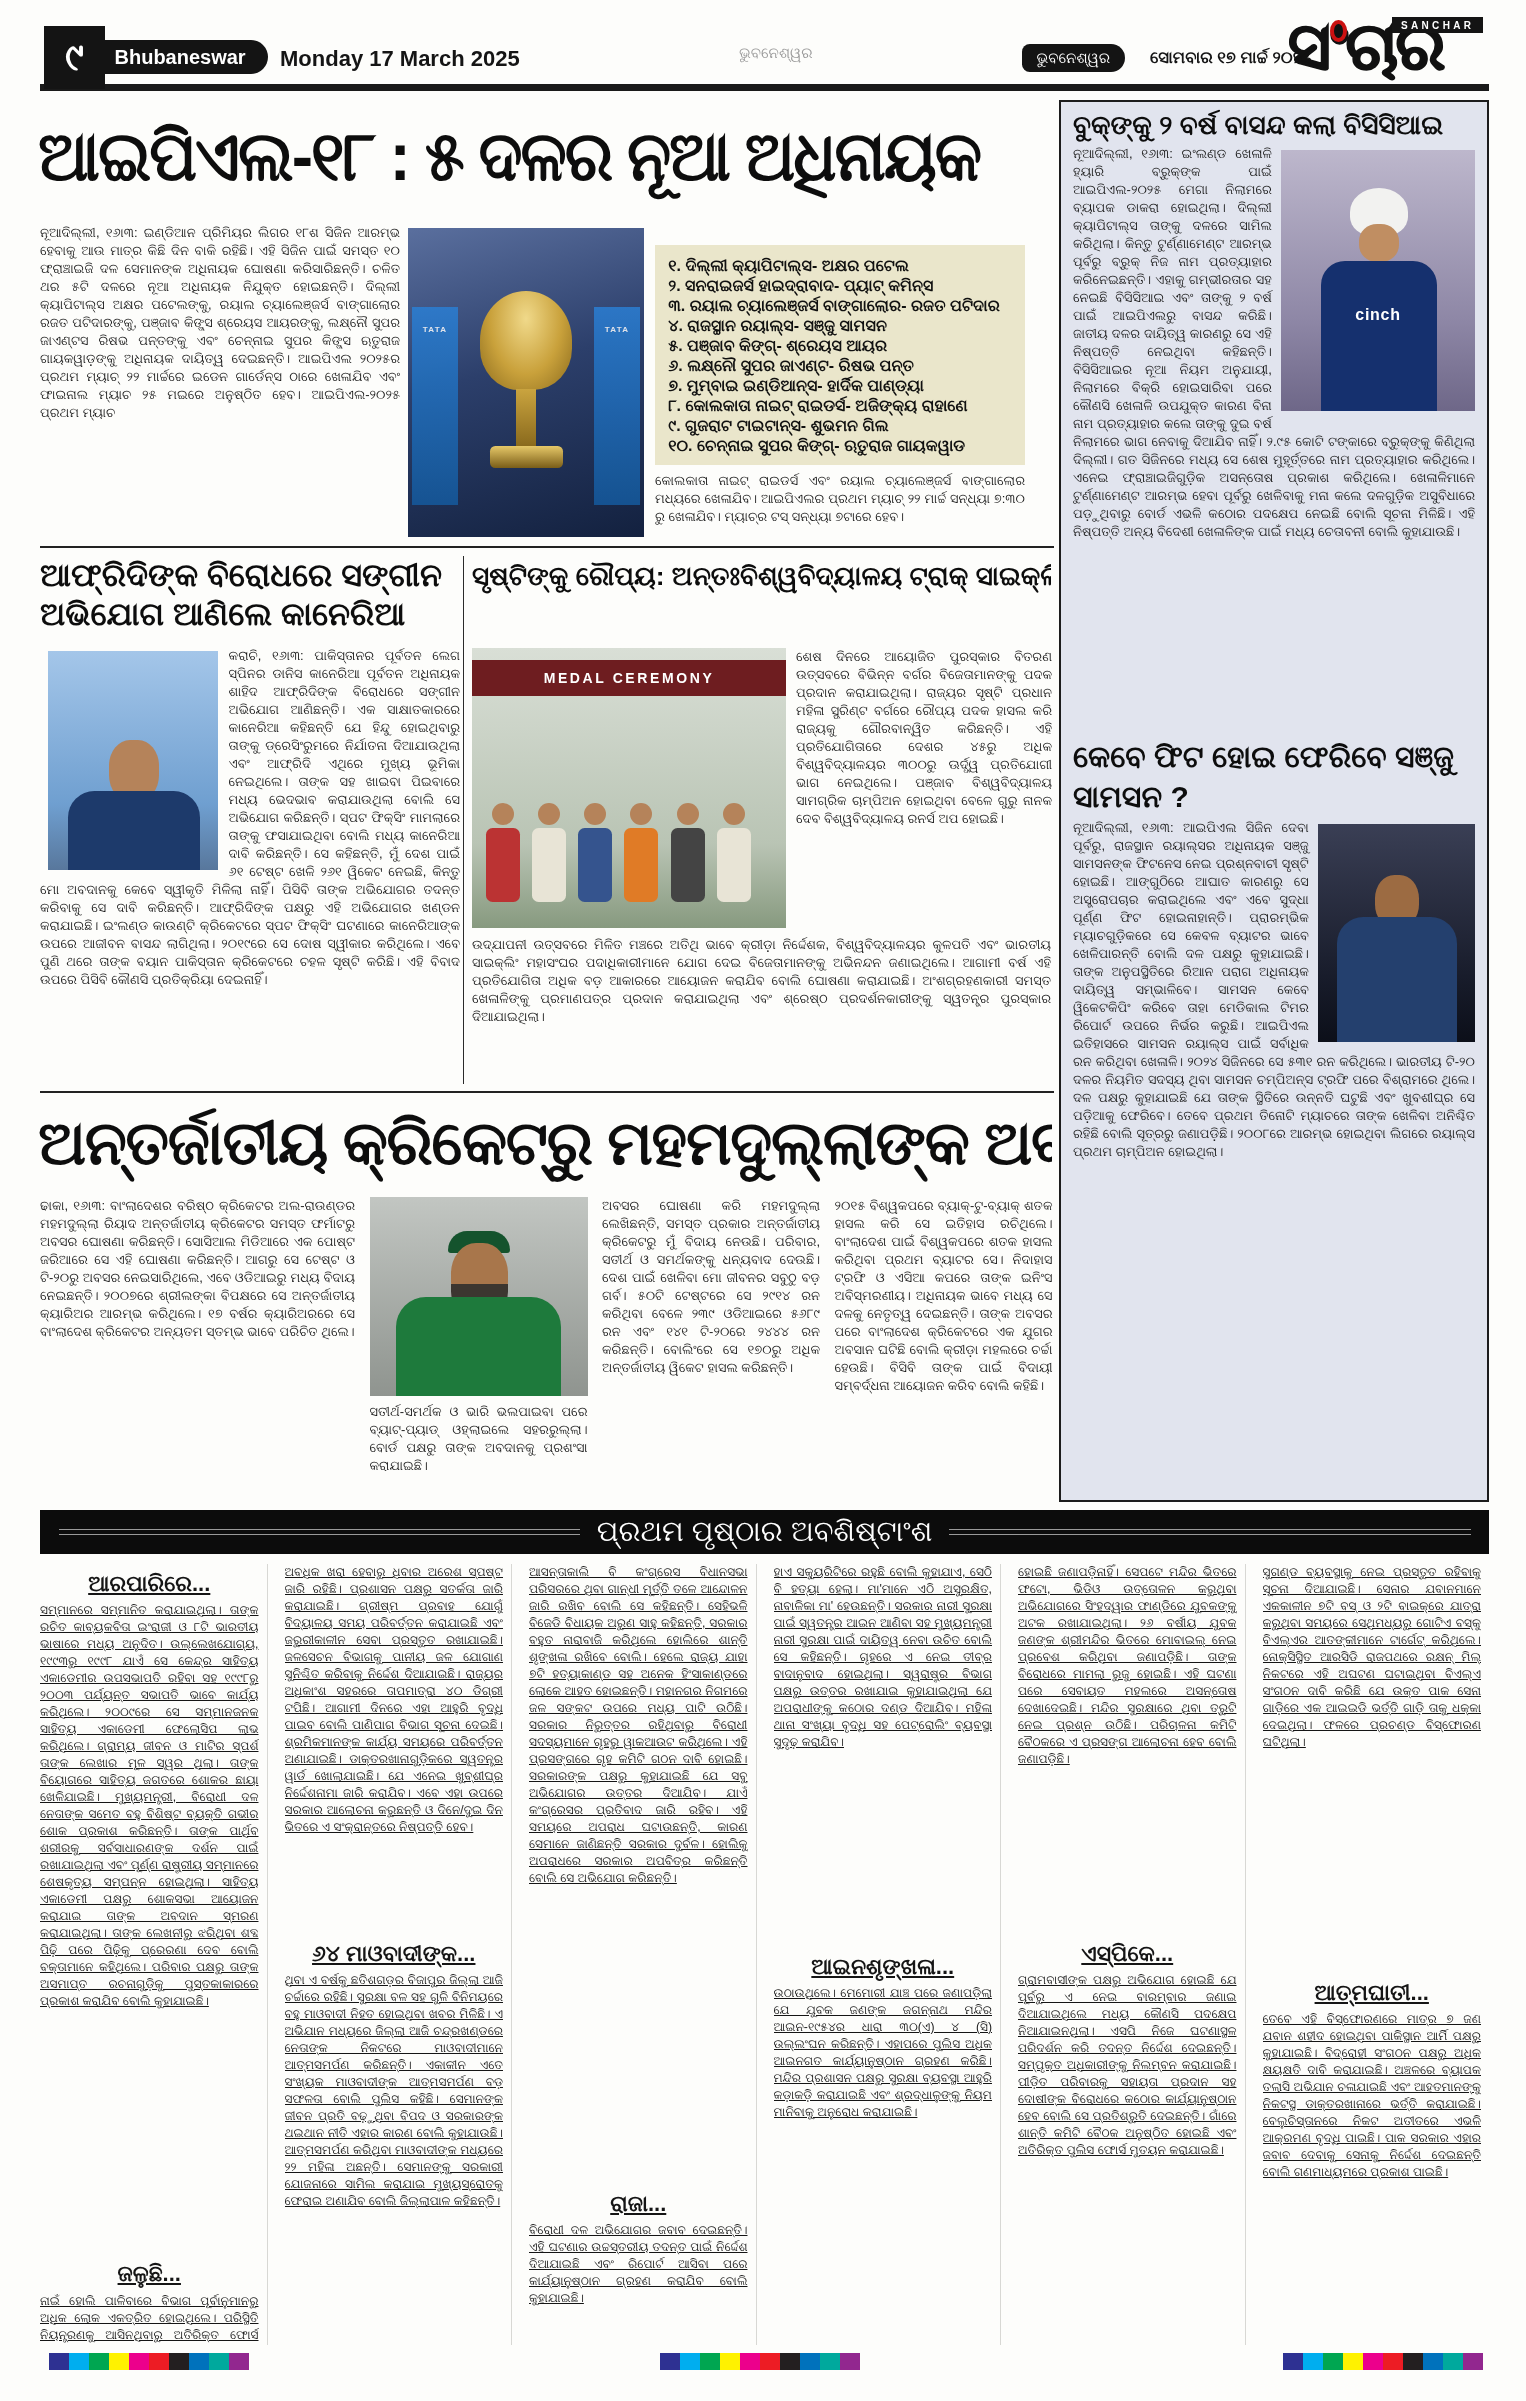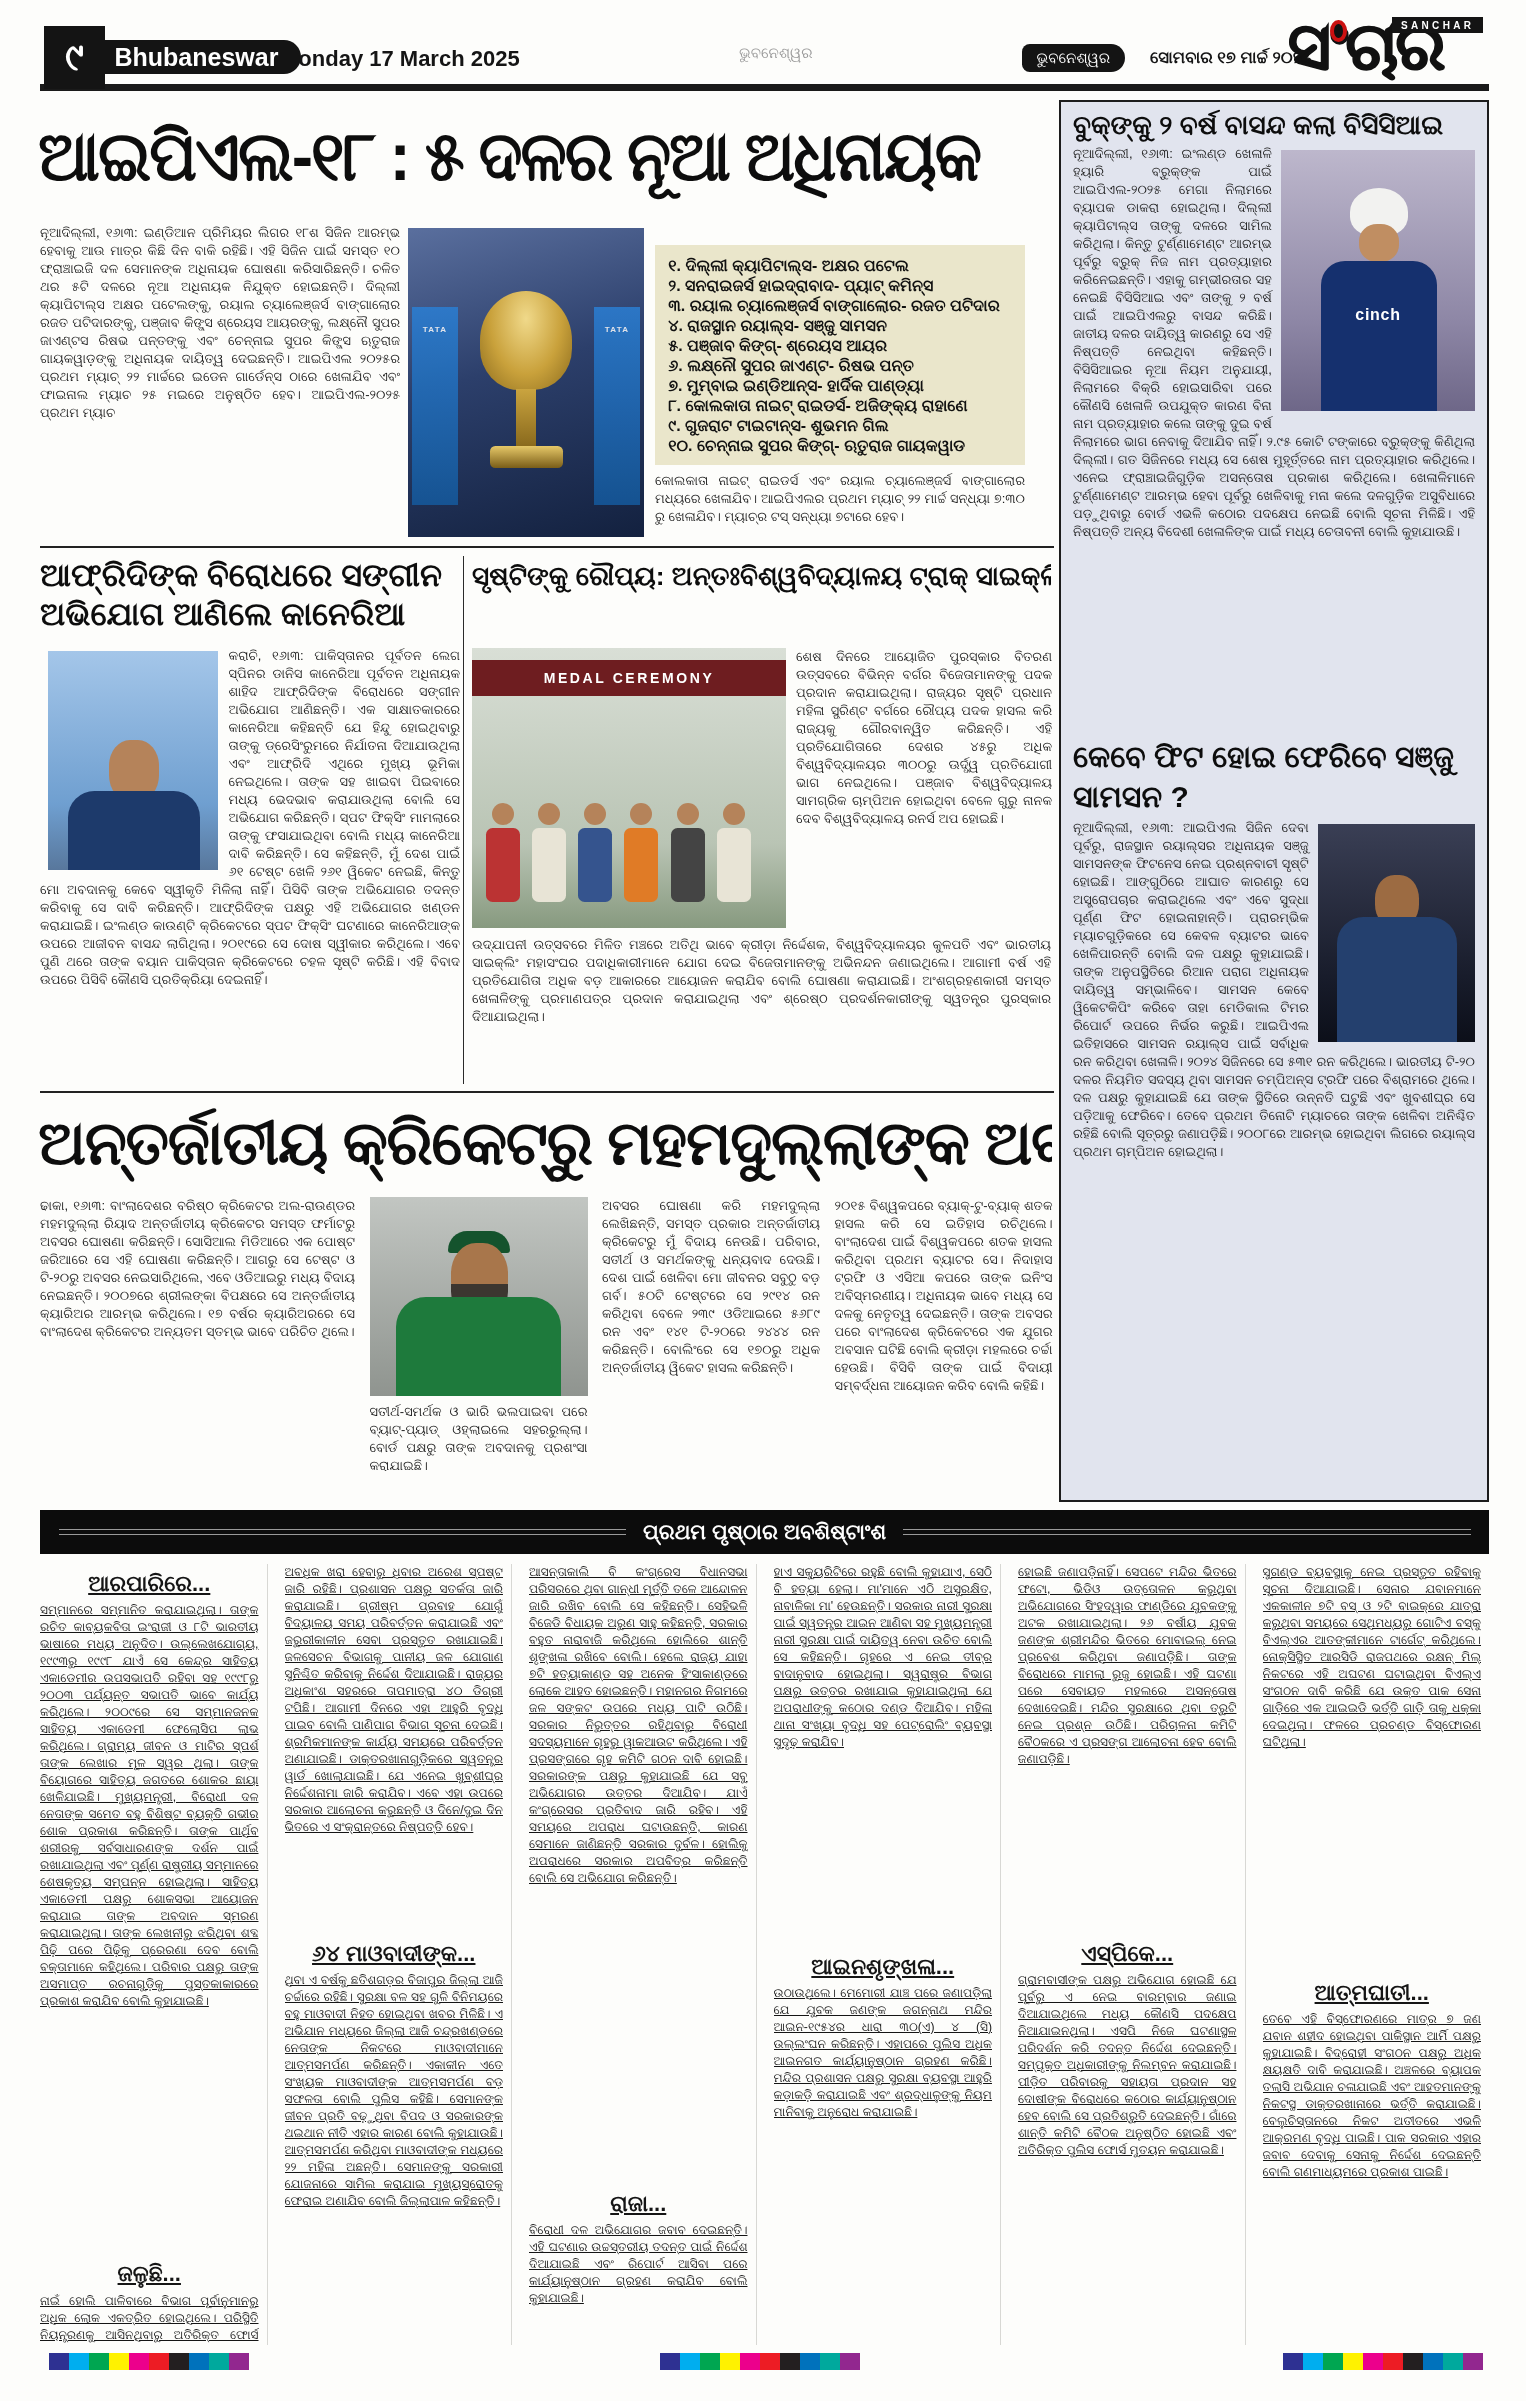--- a/index.html
+++ b/index.html
@@ -6,21 +6,21 @@
   .page{position:relative;width:1526px;height:2401px;background:#fdfdfb;
         font-family:"Liberation Sans","DejaVu Sans",sans-serif;color:#151515;overflow:hidden;}
   .abs{position:absolute;}
   .body-txt{font-size:13px;line-height:18px;text-align:justify;overflow:hidden;color:#1b1b1b;}
   .body-sm{font-size:12.2px;line-height:17px;}
   h1,h2,h3{margin:0;font-weight:900;color:#0d0d0d;}
   
   .corner-box{left:44px;top:26.4px;width:61px;height:63px;background:#141414;color:#fff;
               display:flex;align-items:center;justify-content:center;font-size:38px;font-weight:bold;z-index:3;}
   .ed-pill{left:96px;top:40px;height:34px;background:#141414;color:#fff;border-radius:9.2px 20px 20px 9.2px;
-           display:flex;align-items:center;padding:0 22.4px 0 18.5px;font-size:25px;font-weight:bold;z-index:2;}
+           display:flex;align-items:center;padding:0 22.4px 0 18.5px;font-size:20px;font-weight:bold;z-index:2;}
   .date-en{left:280px;top:46px;font-size:22px;font-weight:bold;}
   .center-city{left:739px;top:44px;font-size:15px;color:#9a9a9a;}
   .city-pill{left:1022px;top:44px;height:28px;background:#141414;color:#fff;border-radius:8px 14.5px 14.5px 8px;
              display:flex;align-items:center;padding:0 14.5px;font-size:15px;}
   .date-od{left:1150px;top:48px;font-size:16.5px;font-weight:bold;}
   .masthead{left:1288px;top:2.6px;width:202px;height:92px;z-index:4;}
   .masthead .od{font-size:66px;font-weight:900;letter-spacing:-2.6px;line-height:86px;
                 color:#111;-webkit-text-stroke:1.3px #111;}
   .masthead .en{position:absolute;right:6.6px;top:14.5px;background:#141414;color:#fff;font-size:10px;
                 letter-spacing:3.3px;padding:2.6px 9.2px;font-weight:bold;}
@@ -83,21 +83,21 @@
   .brook-ph .brand{position:absolute;top:156px;left:0;width:100%;text-align:center;color:#fff;font-size:16px;font-weight:bold;letter-spacing:0.7px;}
   .brook-body{height:568px;overflow:hidden;}
   .sam-head{font-size:30px;line-height:40px;font-weight:900;margin-top:24px;height:82px;overflow:hidden;}
   .sam-ph{float:right;width:157px;height:218px;margin:5.3px 0 6.6px 9.2px;background:linear-gradient(#3a3f55,#181c2b 70%,#0c0f19);position:relative;overflow:hidden;}
   .sam-ph .jersey{position:absolute;bottom:0;left:18.5px;width:120px;height:125px;background:#24406e;border-radius:26.4px 26.4px 0 0;}
   .sam-ph .face{position:absolute;bottom:114px;left:57px;width:44px;height:53px;background:#9c6b42;border-radius:44%;}
   .sam-body{height:620px;overflow:hidden;}
   
   .cont-bar{left:40px;top:1510px;width:1449px;height:44px;background:#0c0c0c;display:flex;align-items:center;box-sizing:border-box;padding:0 18.5px;gap:17px;}
   .cont-bar .line{flex:1;height:4.6px;border-top:1.3px solid #9a9a9a;border-bottom:1.3px solid #9a9a9a;}
-  .cont-bar .t{color:#fff;font-size:21px;font-weight:700;white-space:nowrap;}
+  .cont-bar .t{color:#fff;font-size:29px;font-weight:400;white-space:nowrap;}
   .cont-cols{left:40px;top:1564px;width:1449px;height:781px;display:flex;gap:17px;}
   .ccol{flex:1;display:flex;flex-direction:column;overflow:hidden;border-right:0.7px solid #d8d8d4;padding-right:8px;text-decoration:underline;}
   .ccol:last-child{border-right:none;}
   .sub-h{font-size:22px;font-weight:900;text-align:center;padding:6.6px 0 5.3px;flex:none;}
   .cp{flex:none;}
   
   .marks{display:flex;gap:0;height:17px;}
   .sw{width:20px;height:17px;}
   .m-left{left:49px;top:2353px;}
   .m-mid{left:660px;top:2353px;}

